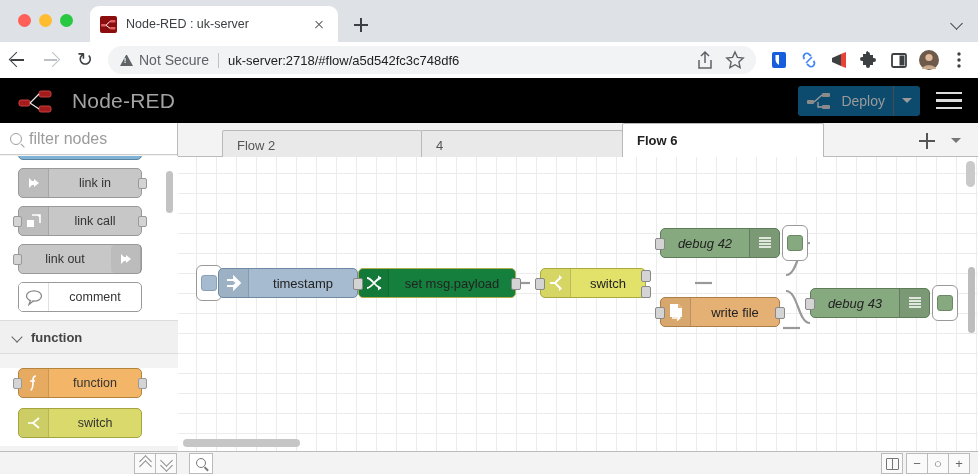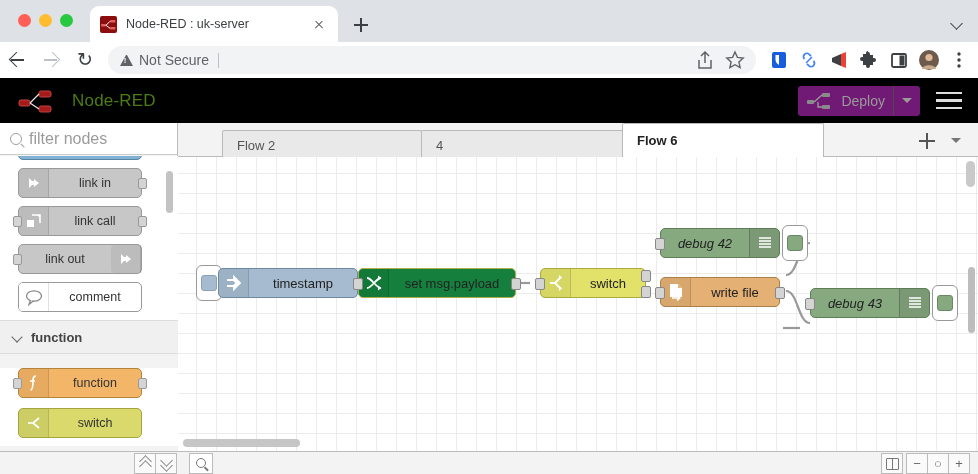--- a/index.html
+++ b/index.html
@@ -97,25 +97,25 @@
 
   .navicons { display:flex; align-items:center; gap:0; padding-right:4px; }
   .navicon { width:30px; height:30px; position:relative; flex:0 0 30px; }
 
   
   .nr-header {
     position:absolute; left:0; top:78px; width:978px; height:45px;
     background:#000; display:flex; align-items:center;
   }
   .nr-logo { margin-left:18px; width:46px; height:26px; position:relative; flex:0 0 46px;}
-  .nr-title { color:#4d7c0f; font-size:17px; margin-left:8px; letter-spacing:.2px;}
+  .nr-title { color:#a3a3a3; font-size:21px; margin-left:8px; letter-spacing:.2px;}
 
   .deploy-wrap {
     margin-left:auto; display:flex; align-items:center; height:30px;
-    background:#701a75; border-radius:3px; margin-right:16px;justify-content:center;
+    background:#0c4a6e; border-radius:3px; margin-right:16px;justify-content:center;
   }
   .deploy-icon { width:26px; height:20px; margin-left:9px; position:relative; flex:0 0 26px;}
   .deploy-label { color:#9a9a9a; font-size:14px; padding:0 8px 0 8px;}
   .deploy-sep { width:1px; height:30px; background:#4a4a4a;}
   .deploy-caret { width:26px; height:30px; position:relative;}
   .deploy-caret::before {
     content:''; position:absolute; left:8px; top:12px; width:0; height:0;
     border-left:5px solid transparent; border-right:5px solid transparent;
     border-top:5px solid #9a9a9a;
   }
@@ -351,20 +351,21 @@
 
 <div class="browser-navbar">
   <div class="navbtn arrow-l"></div>
   <div class="navbtn arrow-r"></div>
   <div class="navbtn reload">↻</div>
 
   <div class="urlbar">
     <span class="warn-tri"></span>
     <span class="notsecure">Not Secure</span>
     <span class="url-sep"></span>
+    <span class="url-text">uk-server:2718/#flow/a5d542fc3c748df6</span>
     <span style="flex:1"></span>
     <span class="navicon">
       <svg width="30" height="30" viewBox="0 0 30 30">
         <path d="M15 7 L15 18 M11 11 L15 7 L19 11" stroke="#5f6368" stroke-width="1.5" fill="none"></path>
         <path d="M9 15 L9 23 L21 23 L21 15" stroke="#5f6368" stroke-width="1.5" fill="none"></path>
       </svg>
     </span>
     <span class="navicon">
       <svg width="30" height="30" viewBox="0 0 30 30">
         <path d="M15 7 L17.4 12.4 L23.2 13 L18.9 16.9 L20.1 22.6 L15 19.7 L9.9 22.6 L11.1 16.9 L6.8 13 L12.6 12.4 Z" stroke="#5f6368" stroke-width="1.4" fill="none"></path>
@@ -618,21 +619,21 @@
       <span class="ficon rt">
         <svg width="18" height="18" viewBox="0 0 18 18">
           <path d="M3 4 H15 M3 7 H15 M3 10 H15 M3 13 H15" stroke="#fff" stroke-width="1.4"></path>
         </svg>
       </span>
     </div>
     <div class="btnbox" style="left:604px; top:68px; width:26px; height:36px;">
       <i style="width:16px;height:16px;background:#87a980;border:1px solid #6b8865;"></i>
     </div>
 
-    <div class="fnode nd-file" style="left:482px; top:120px; width:120px;">
+    <div class="fnode nd-file" style="left:482px; top:140px; width:120px;">
       <span class="ficon">
         <svg width="20" height="20" viewBox="0 0 20 20">
           <path d="M4 2 H12 L16 6 V15 H4 Z" fill="#fff"></path>
           <path d="M12 2 V6 H16" fill="#e4b074"></path>
           <path d="M6 16 H13 M11 13.5 L13.8 16 L11 18.5" stroke="#fff" stroke-width="1.6" fill="none"></path>
         </svg>
       </span>
       <span class="flabel">write file</span>
       <span class="port" style="left:-6px; top:9px;"></span>
       <span class="port" style="right:-6px; top:9px;"></span>

